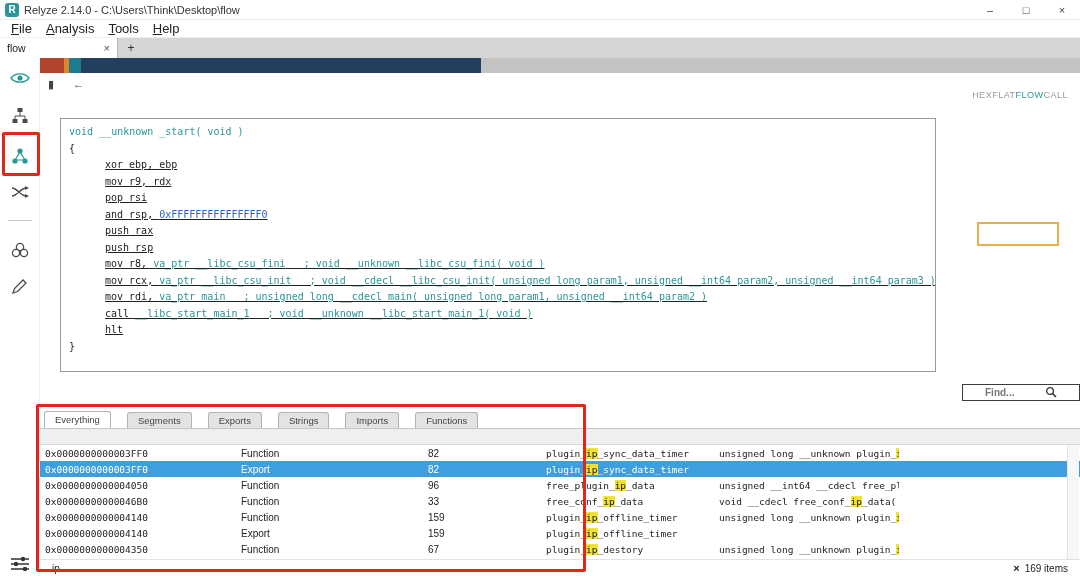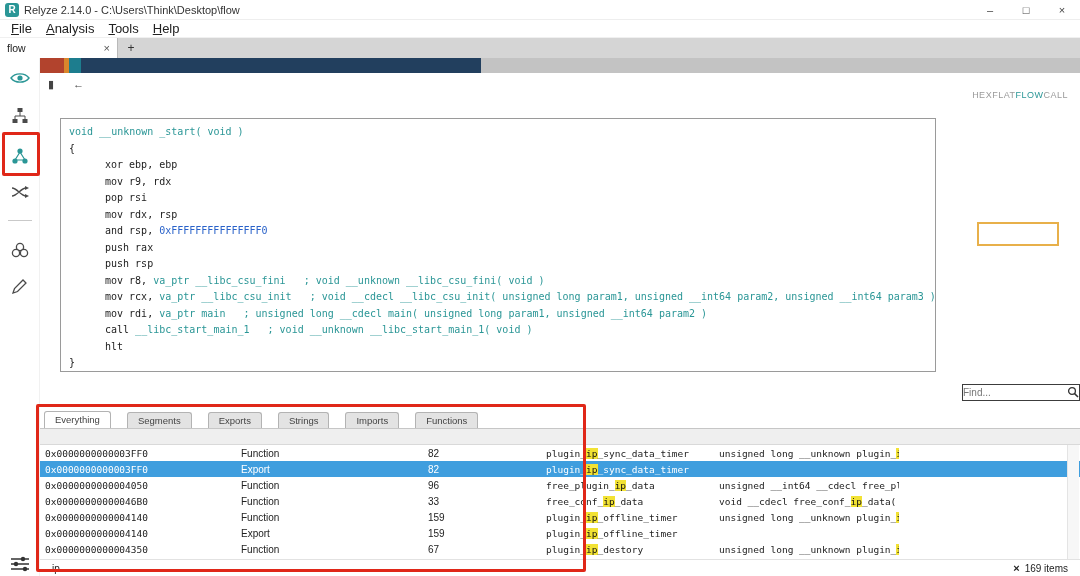--- a/index.html
+++ b/index.html
@@ -45,32 +45,32 @@
   .ftool-icons { position:absolute; left:8px; top:5px; font-size:11px; color:#444; letter-spacing:8px; }
   .view-modes { position:absolute; right:12px; top:26px; }
   .vmode { font-size:9px; color:#9a9a9a; margin-left:0; letter-spacing:0.5px; }
   .vmode.active { color:#2a9696; }
 
   
   .code-box { position:absolute; left:20px; top:60px; width:876px; height:254px; border:1px solid #9a9a9a;
               background:#fff; font-family:"DejaVu Sans Mono", monospace; font-size:10px; line-height:16.5px;
               padding:5px 0 8px 8px; overflow:hidden; }
   .code-line { white-space:pre; }
-  .code-line.indent1 { padding-left:36px; }
+  .code-line.indent1 { padding-left:36px;text-decoration:underline; }
   .seg-d { color:#1c1c1c; }
   .seg-t { color:#2a9696; }
   .seg-c { color:#2a9696; }
   .seg-n { color:#2a62c9; }
 
   
   .nav-rect { position:absolute; left:937px; top:164px; width:82px; height:24px; border:2px solid #e8b04a; background:#fff; }
 
   
   .find-box { position:absolute; left:922px; top:326px; width:118px; height:17px; border:1px solid #3c3c3c;
-              display:flex; align-items:center; padding:0 0; background:#fff; }
+              display:flex; align-items:center; padding:0 22px; background:#fff;font-weight:bold; }
   .find-text { flex:1; font-size:10px; color:#777; }
 
   
   .bottom-panel { position:absolute; left:0; right:0; top:352px; bottom:0; background:#fff; }
   .ptabs { height:18px; display:flex; align-items:flex-end; padding-left:4px; }
   .ptab { font-size:9.5px; color:#444; padding:2px 10px 2px 10px; background:#e3e3e3; border:1px solid #b3b3b3;
           border-bottom:none; border-radius:3px 3px 0 0; margin-right:16px; position:relative; }
   .ptab.active { background:#fff; z-index:2; height:17px; }
   .thead { display:grid; grid-template-columns:196px 187px 118px 173px 185px 1fr; height:17px; background:#efefef;
            border-top:1px solid #c6c6c6; border-bottom:1px solid #d9d9d9; align-items:center; font-size:10px; color:#333; }
@@ -197,21 +197,20 @@
         <div class="ftool-icons">▮ ←</div>
       </div>
       <div class="view-modes" id="view-modes"><span class="vmode">HEX</span><span class="vmode">FLAT</span><span class="vmode active">FLOW</span><span class="vmode">CALL</span></div>
 
       <div class="code-box" id="code-box">
           <div class="code-line"><span class="seg-t">void __unknown _start( void )</span></div>
           <div class="code-line"><span class="seg-d">{</span></div>
           <div class="code-line indent1"><span class="seg-d">xor ebp, ebp</span></div>
           <div class="code-line indent1"><span class="seg-d">mov r9, rdx</span></div>
           <div class="code-line indent1"><span class="seg-d">pop rsi</span></div>
-          <div class="code-line indent1"><span class="seg-d">mov rdx, rsp</span></div>
           <div class="code-line indent1"><span class="seg-d">and rsp, </span><span class="seg-n">0xFFFFFFFFFFFFFFF0</span></div>
           <div class="code-line indent1"><span class="seg-d">push rax</span></div>
           <div class="code-line indent1"><span class="seg-d">push rsp</span></div>
           <div class="code-line indent1"><span class="seg-d">mov r8, </span><span class="seg-t">va_ptr __libc_csu_fini</span><span class="seg-c">   ; void __unknown __libc_csu_fini( void )</span></div>
           <div class="code-line indent1"><span class="seg-d">mov rcx, </span><span class="seg-t">va_ptr __libc_csu_init</span><span class="seg-c">   ; void __cdecl __libc_csu_init( unsigned long param1, unsigned __int64 param2, unsigned __int64 param3 )</span></div>
           <div class="code-line indent1"><span class="seg-d">mov rdi, </span><span class="seg-t">va_ptr main</span><span class="seg-c">   ; unsigned long __cdecl main( unsigned long param1, unsigned __int64 param2 )</span></div>
           <div class="code-line indent1"><span class="seg-d">call </span><span class="seg-t">__libc_start_main_1</span><span class="seg-c">   ; void __unknown __libc_start_main_1( void )</span></div>
           <div class="code-line indent1"><span class="seg-d">hlt</span></div>
           <div class="code-line"><span class="seg-d">}</span></div>
         </div>

